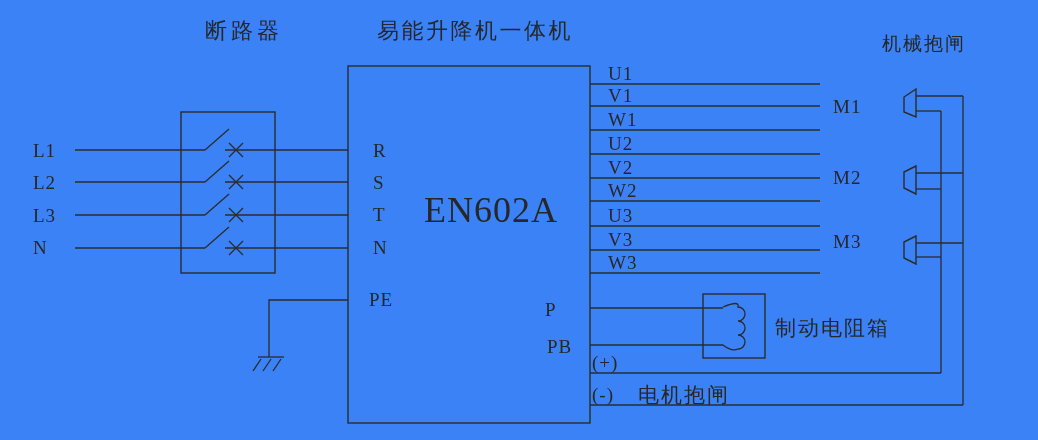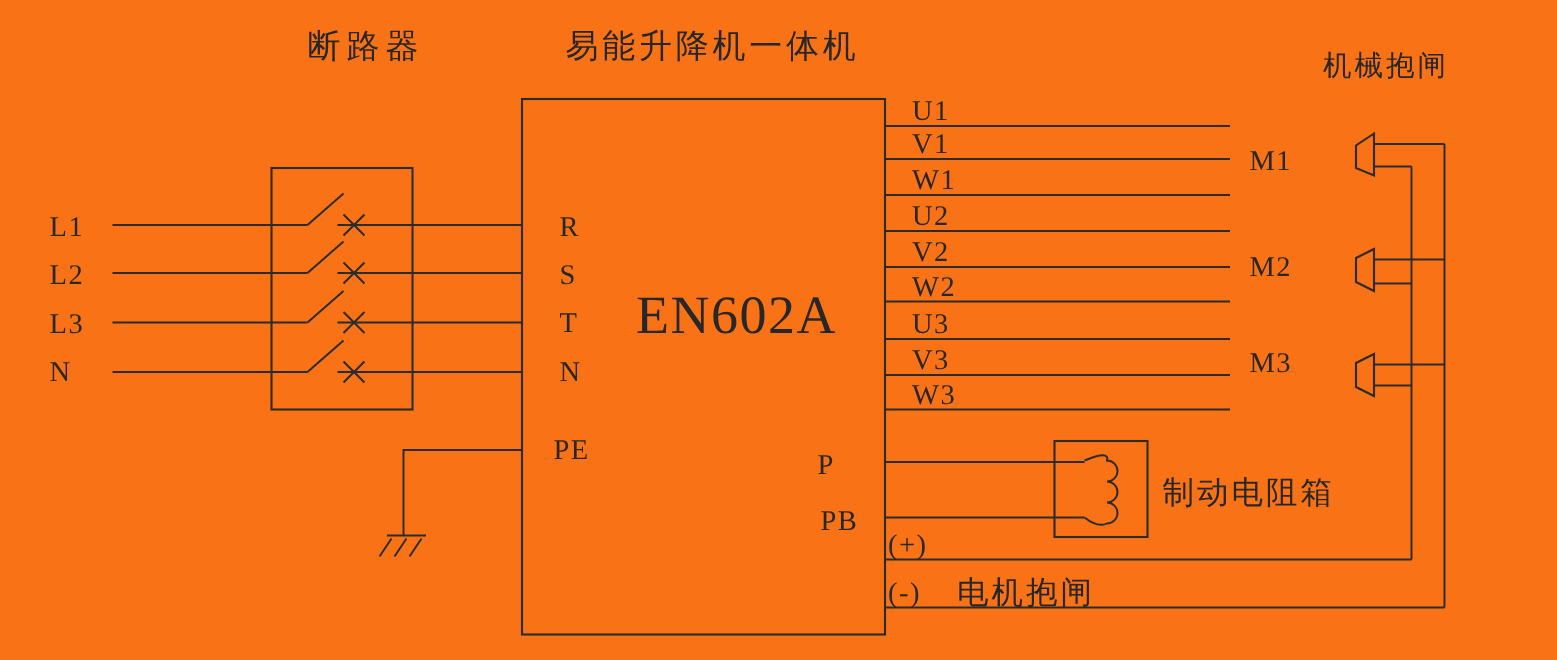--- a/index.html
+++ b/index.html
@@ -1,16 +1,16 @@
 <!DOCTYPE html>
 <html><head>
 <meta charset="utf-8">
 <style>
   html,body{margin:0;padding:0;background:#ffffff;}
-  .stage{position:relative;width:1038px;height:440px;background:#f97316;overflow:hidden;}
+  .stage{position:relative;width:1038px;height:440px;background:#3b82f6;overflow:hidden;}
   svg{display:block;}
   svg text{
     font-family:"Liberation Serif","DejaVu Serif",serif;
     fill:#272727;
   }
   .wire{stroke:#2b2b2b;stroke-width:1.3;fill:none;}
   .box{stroke:#2b2b2b;stroke-width:1.4;fill:none;}
   .t-cn{font-size:22px;letter-spacing:4px;}
   .t-cn-sm{font-size:20px;letter-spacing:2px;}
   .t-term{font-size:19px;letter-spacing:1px;}

